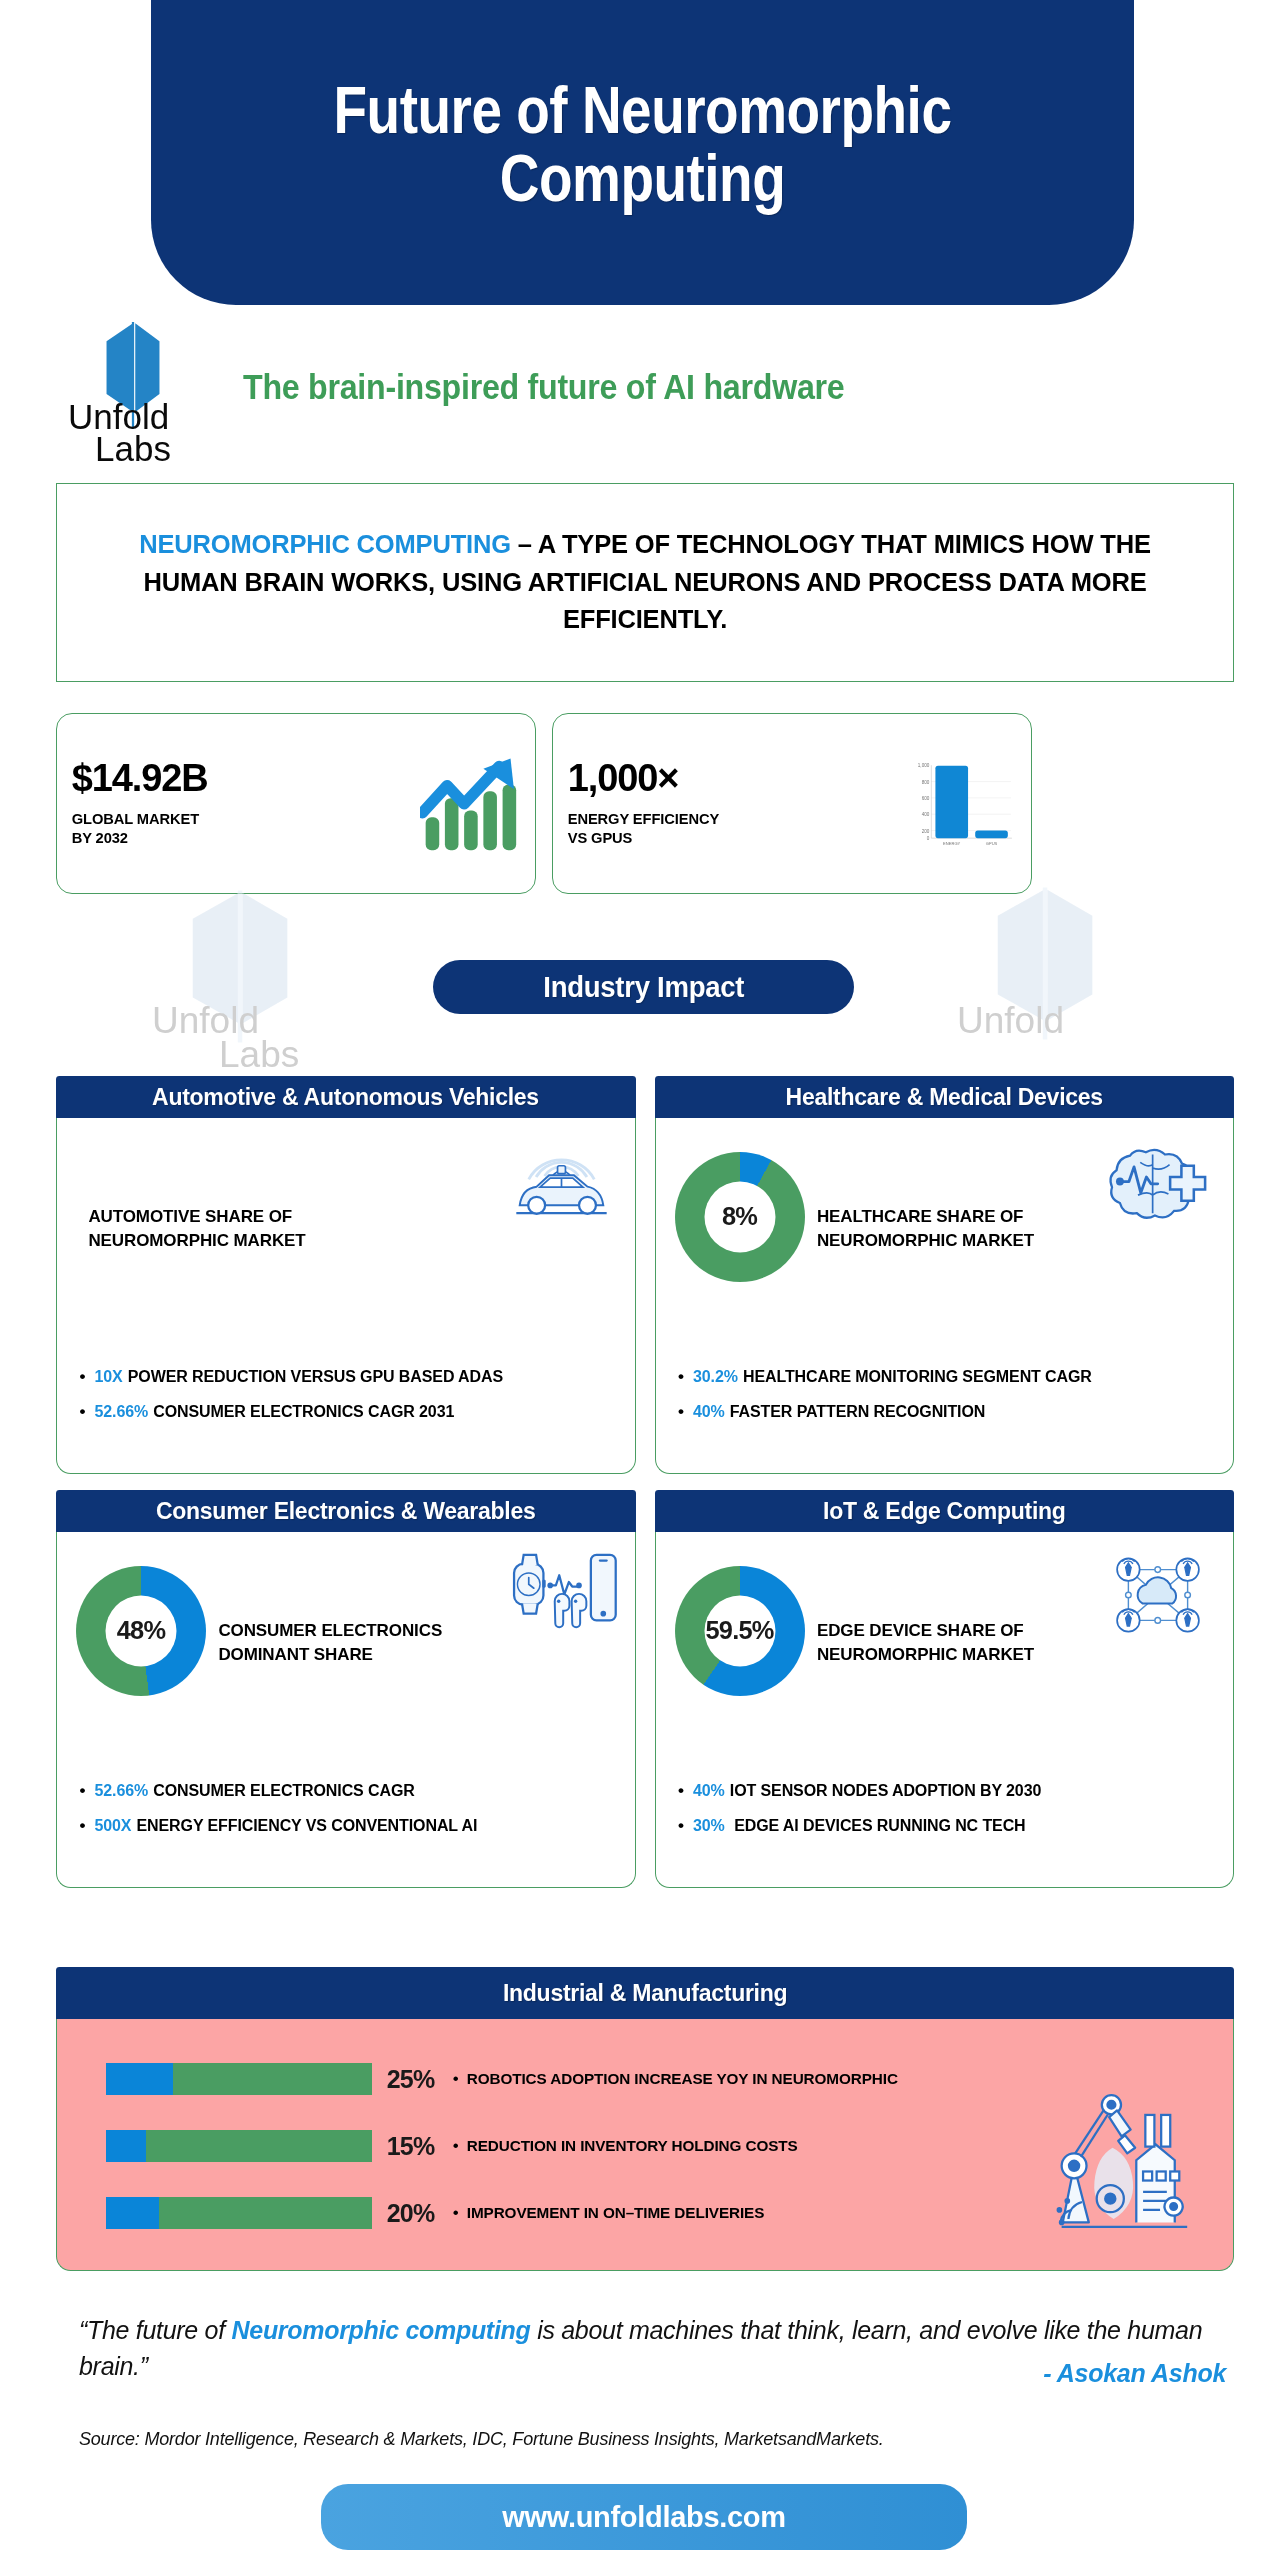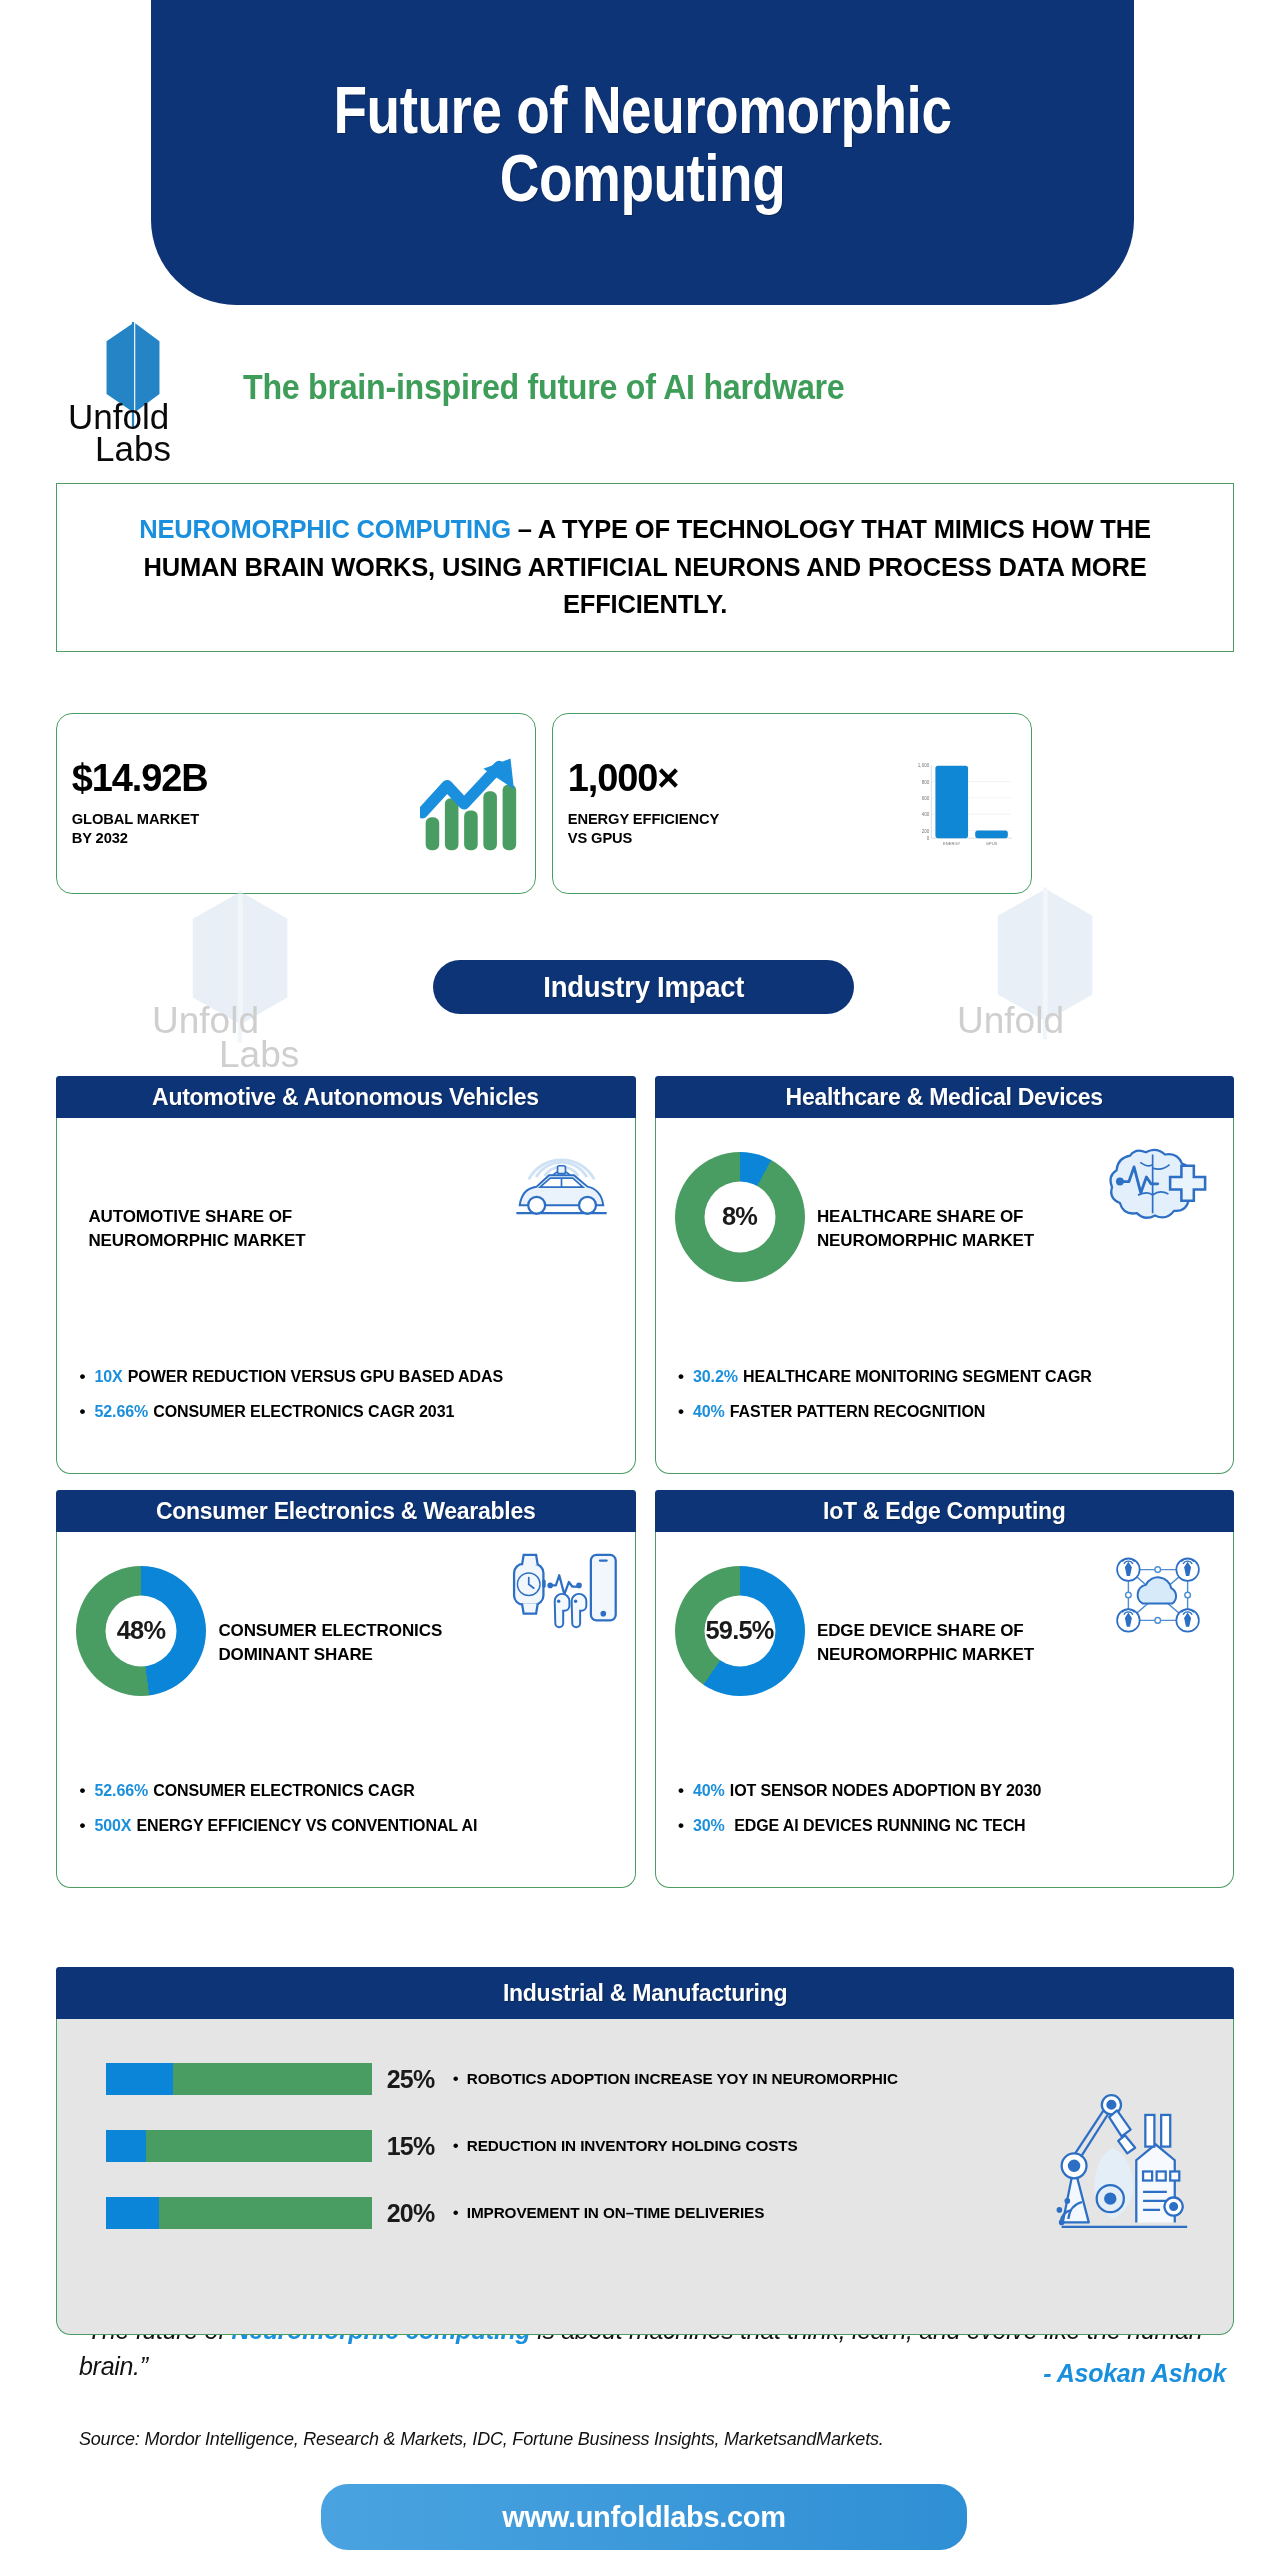--- a/index.html
+++ b/index.html
@@ -42,21 +42,21 @@
   .subtitle {
     position: absolute; left: 243px; top: 367px; width: 734px;
     color: #3e9d58; font-size: 35px; font-weight: 700;
     transform: scaleX(0.92); transform-origin: left center;
     letter-spacing: -0.3px;
   }
 
   
   .def-box {
     position: absolute; left: 56px; top: 483px;
-    width: 1178px; height: 169px;
+    width: 1178px; height: 199px;
     border: 1.7px solid #4a9d62; background: #fff;
     display: flex; align-items: center; justify-content: center;
     padding: 10px 34px;
   }
   .def-text {
     text-align: center; font-size: 26.6px; font-weight: 700;
     line-height: 1.42; color: #000; letter-spacing: -0.2px;
     transform: scaleX(0.96);
   }
   .def-text .hl { color: #1a8fdd; }
@@ -123,21 +123,21 @@
   .bullet .dot { color:#000; margin-right: 9px; font-size: 17px; line-height:1; }
   .bullet .num { color:#1a8fdd; margin-right: 5.1px; }
 
   
   .indus { position: absolute; left: 56px; top: 1967px; width: 1178px; z-index:2; }
   .indus-head { background:#0d3476; height: 52px; display:flex; align-items:center; justify-content:center;
                 border-radius: 3.4px 3.4px 0 0; }
   .indus-head span { color:#fff; font-size: 24px; font-weight:700; letter-spacing:-0.3px;
                      text-shadow: 1.1px 1.1px 1.1px rgba(0,0,0,.25); transform: scaleX(0.96); }
   .indus-body { border:1.7px solid #4a9d62; border-top:none; border-radius: 0 0 14.7px 14.7px;
-                background:#e5e5e5; height: 316px; position:relative; padding: 44px 0 0 49px; }
+                background:#fca5a5; height: 252px; position:relative; padding: 44px 0 0 49px; }
   .bar-row { display:flex; align-items:center; margin-bottom: 35px; }
   .bar-track { width: 266px; height: 32px; background:#4a9d62; display:flex; }
   .bar-fill { background:#0a85d8; height: 100%; }
   .bar-pct { font-size: 25px; font-weight:700; color:#1a1a1a; margin-left: 14.7px; letter-spacing:-0.8px; min-width: 65px;}
   .bar-dot { font-size: 17px; margin: 0 8px 0 1.1px; }
   .bar-text { font-size: 15.3px; font-weight:700; color:#000; letter-spacing:-0.1px; }
   .factory-icon { position:absolute; right: 40px; top: 62px; width: 153px; height: 164px; }
 
   
   .quote { position:absolute; left: 79px; top: 2313px; width: 1164px;

